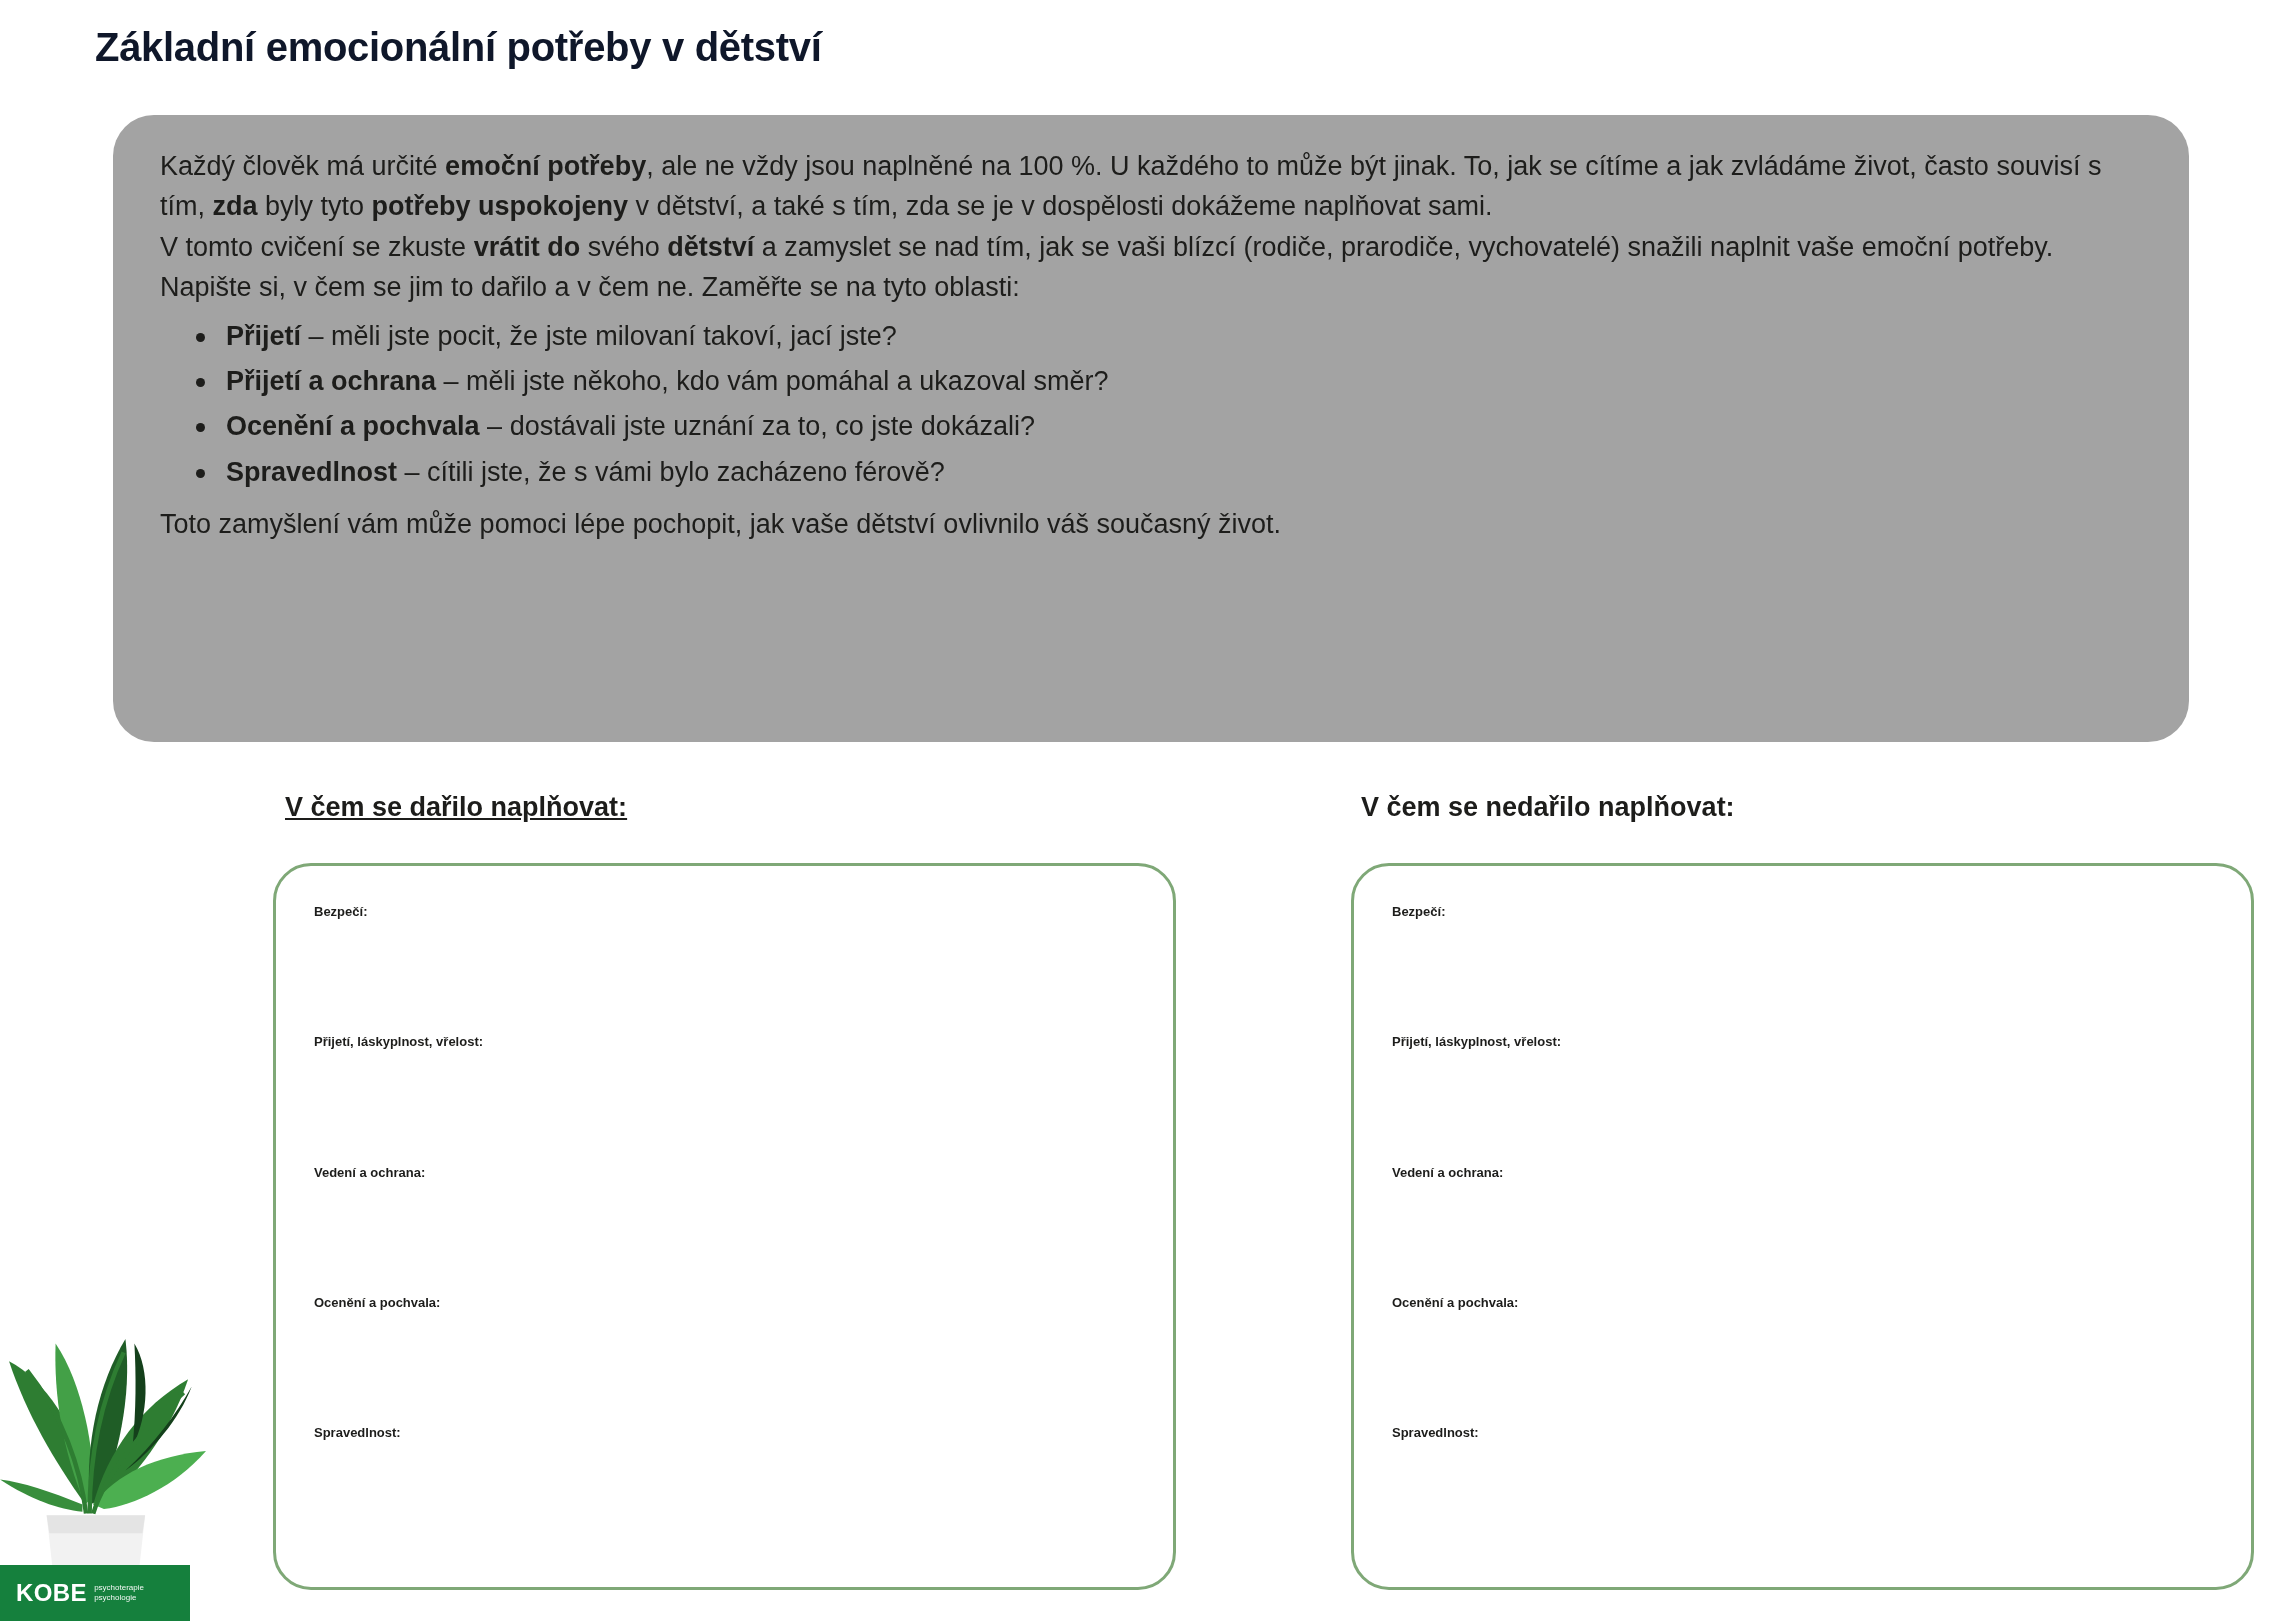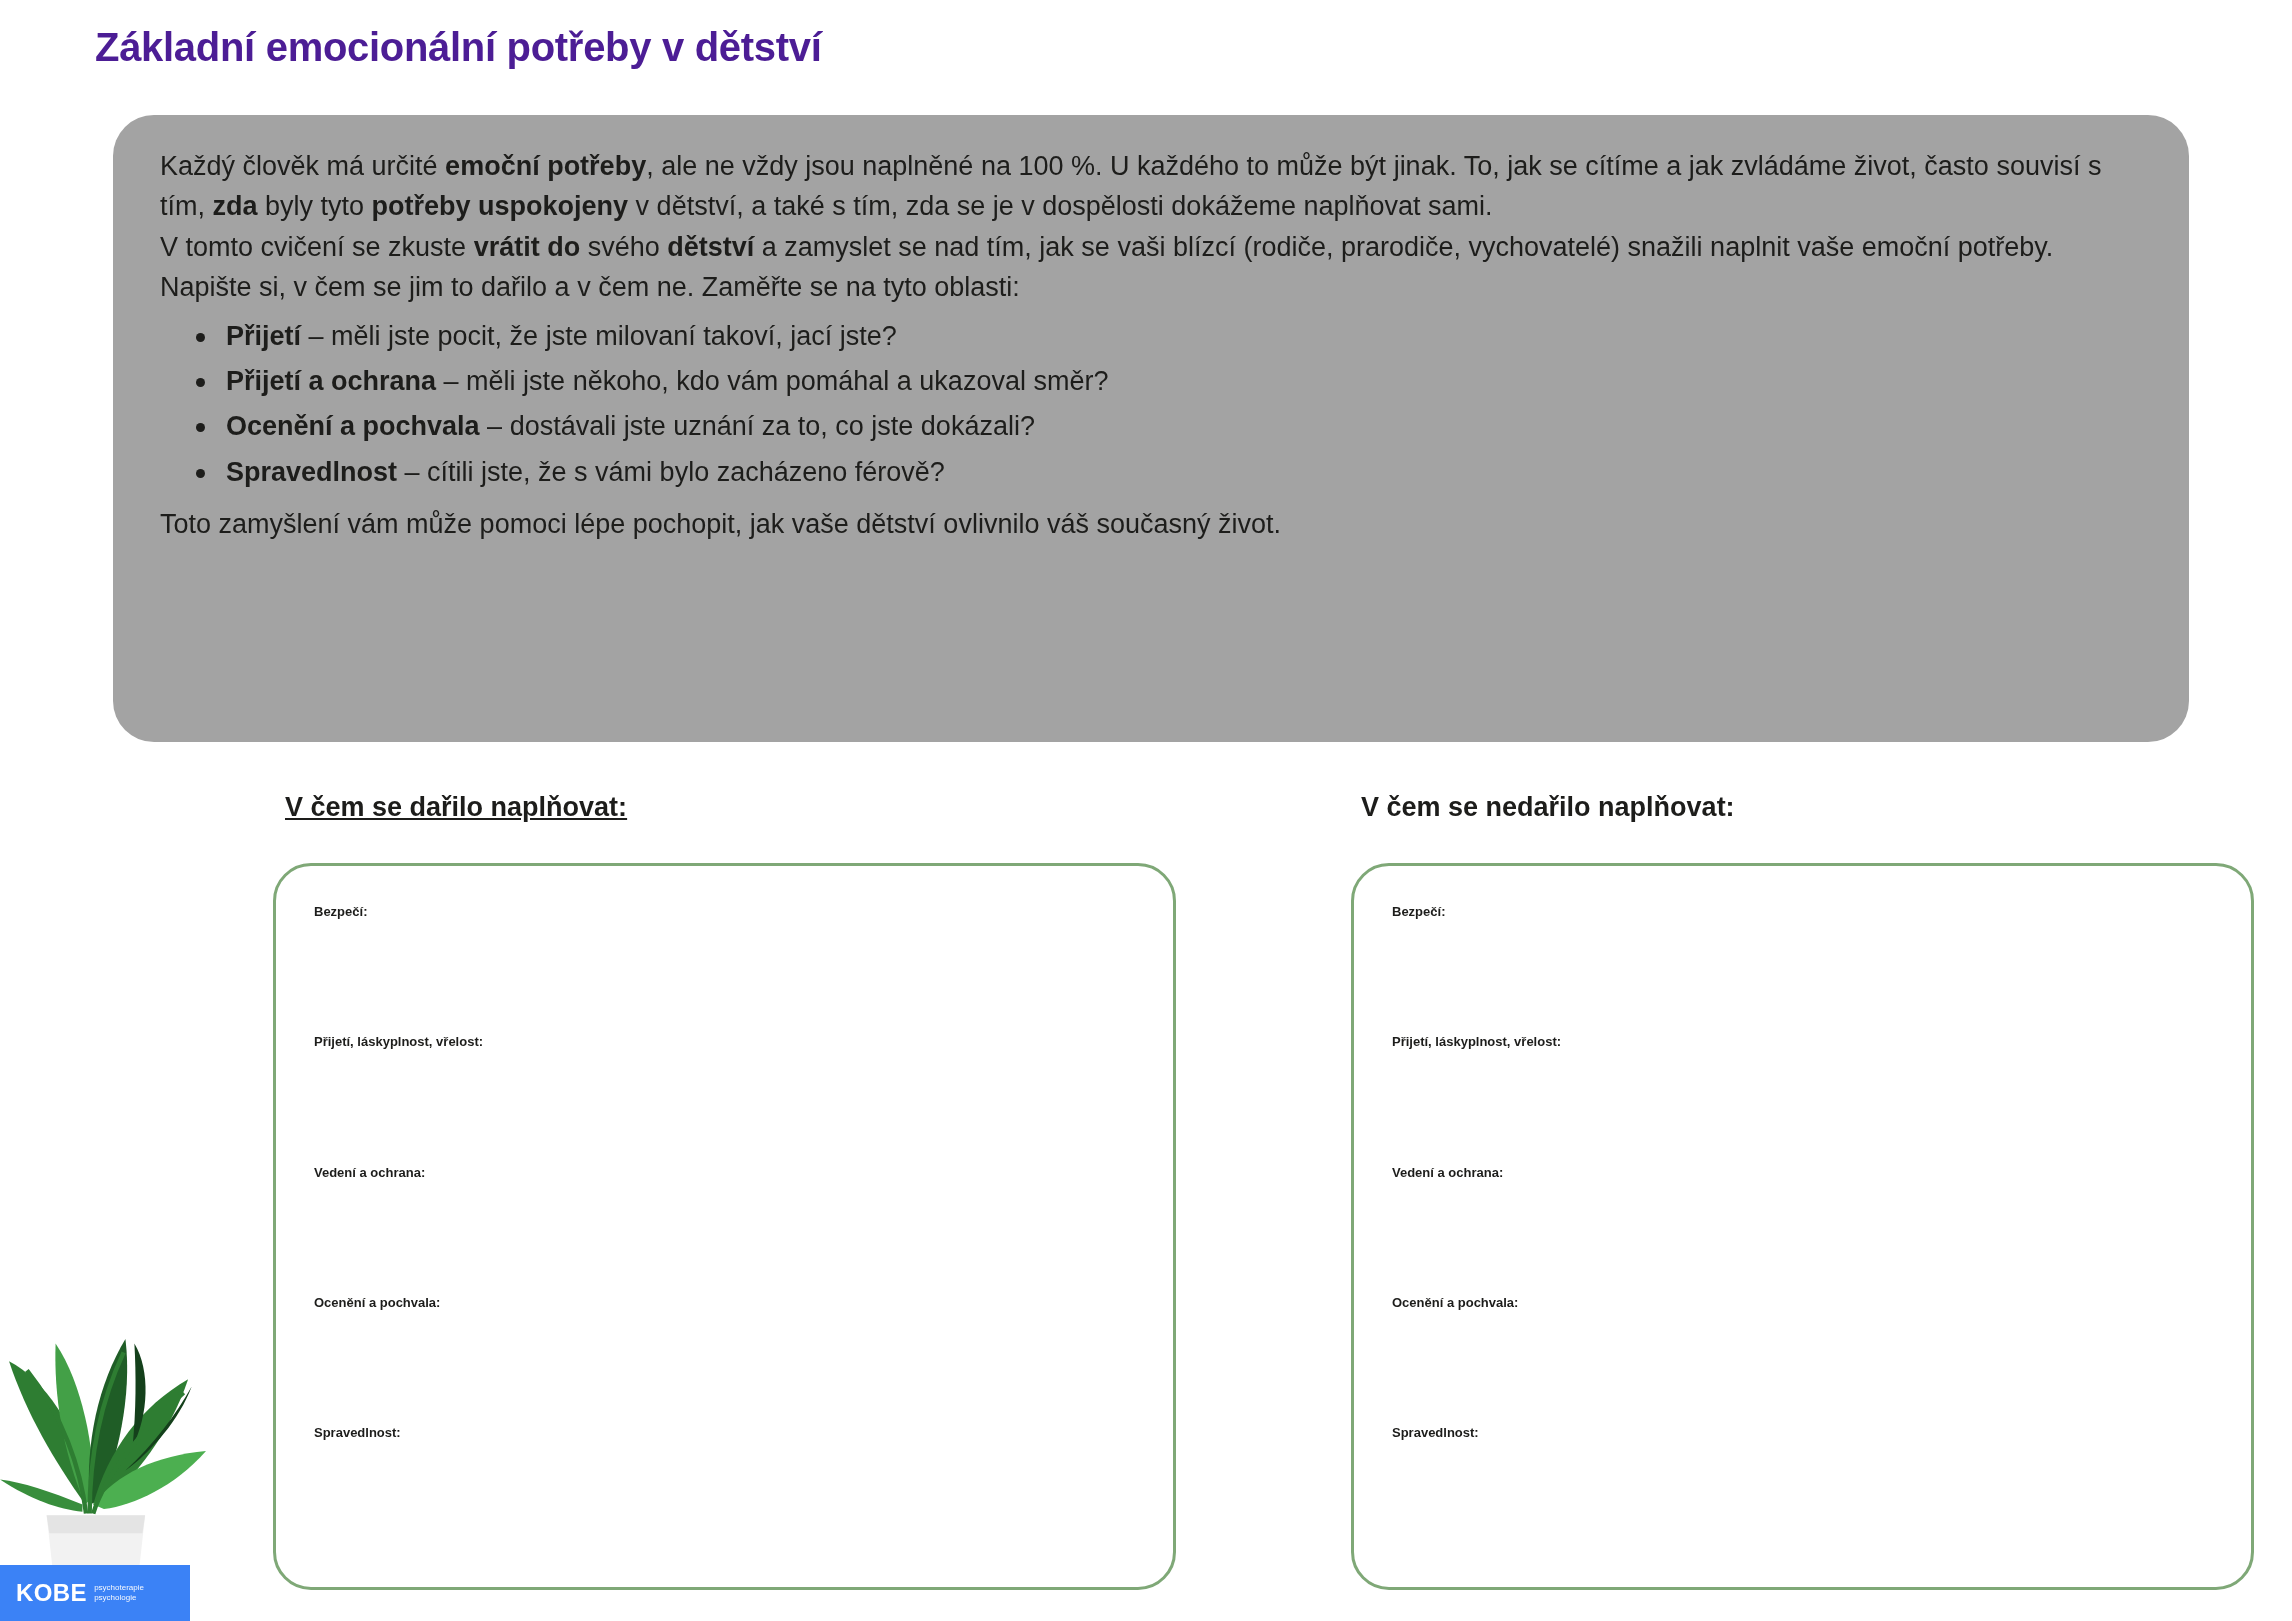--- a/index.html
+++ b/index.html
@@ -18,21 +18,21 @@
   }
 
   
   .page-title {
     position: absolute;
     left: 95px;
     top: 25px;
     font-size: 40px;
     font-weight: bold;
     letter-spacing: -0.3px;
-    color: #4c1d95;
+    color: #0f172a;
   }
 
   
   .intro-card {
     position: absolute;
     left: 113px;
     top: 115px;
     width: 2076px;
     min-height: 627px;
     background: #a3a3a3;
@@ -119,21 +119,21 @@
     pointer-events: none;
   }
 
   
   .logo {
     position: absolute;
     left: 0;
     bottom: 0;
     width: 190px;
     height: 56px;
-    background: #3b82f6;
+    background: #15803d;
     display: flex;
     align-items: center;
     padding-left: 16px;
   }
   .logo-main {
     color: #ffffff;
     font-size: 24px;
     font-weight: bold;
     letter-spacing: 0.4px;
   }

